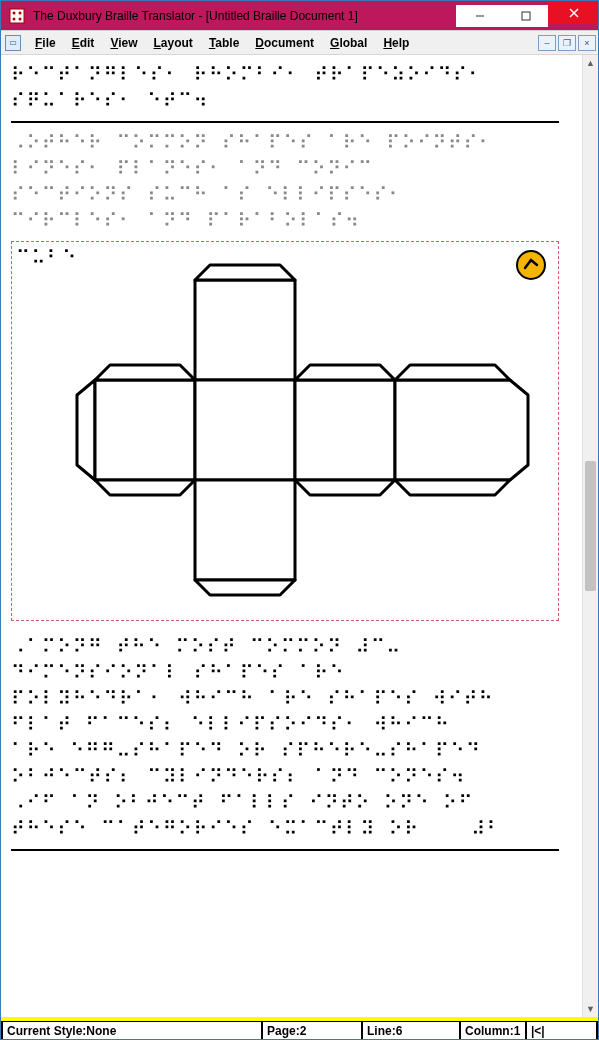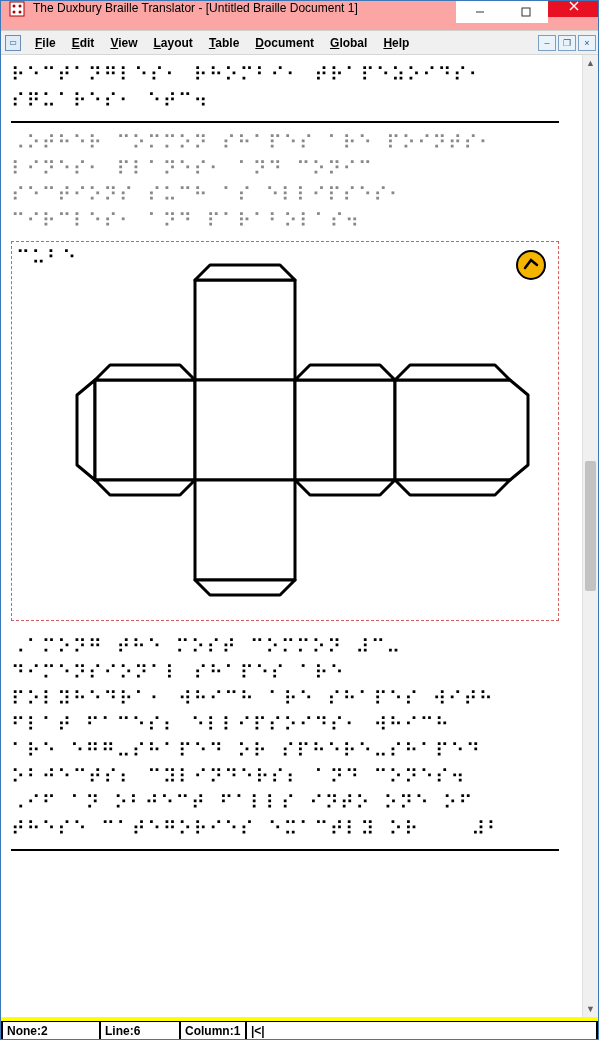--- a/index.html
+++ b/index.html
@@ -8,23 +8,23 @@
     font-size: 12px;
     background: #fff;
     width: 599px;
     height: 1040px;
     overflow: hidden;
     border: 1px solid #3a78b8;
   }
   
   .titlebar {
     height: 30px;
-    background: #fca5a5;
+    background: #be185d;
     display: flex;
-    align-items: flex-start;
+    align-items: center;
     border-bottom: 1px solid #d0d0d0;
   }
   .titlebar .app-icon {
     width: 16px; height: 16px;
     margin: 0 6px 0 8px;
     display:flex;align-items:center;justify-content:center;
   }
   .titlebar .title {
     flex: 1;
     color: #000;
@@ -251,25 +251,29 @@
     <div class="arrow">▲</div>
     <div class="track">
       <div class="thumb"></div>
     </div>
     <div class="arrow" style="position:absolute;bottom:0;left:0;right:0;">▼</div>
   </div>
 
   <div class="statusbar">
     <div class="yellowbar"></div>
     <div class="statusfields">
+      <div class="cell" style="width:262px">
+        <span>Current Style: </span>
+          <span>None</span>
+      </div>
       <div class="cell" style="width:100px">
-        <span>None:</span>
+        <span>Page:</span>
           <span>2</span>
       </div>
-      <div class="cell" style="width:80px">
+      <div class="cell" style="width:98px">
         <span>Line:</span>
           <span>6</span>
       </div>
       <div class="cell" style="width:66px">
         <span>Column:</span>
           <span>1</span>
       </div>
       <div class="cell k" style="flex:1">
         <span>|&lt;|</span>
       </div>

